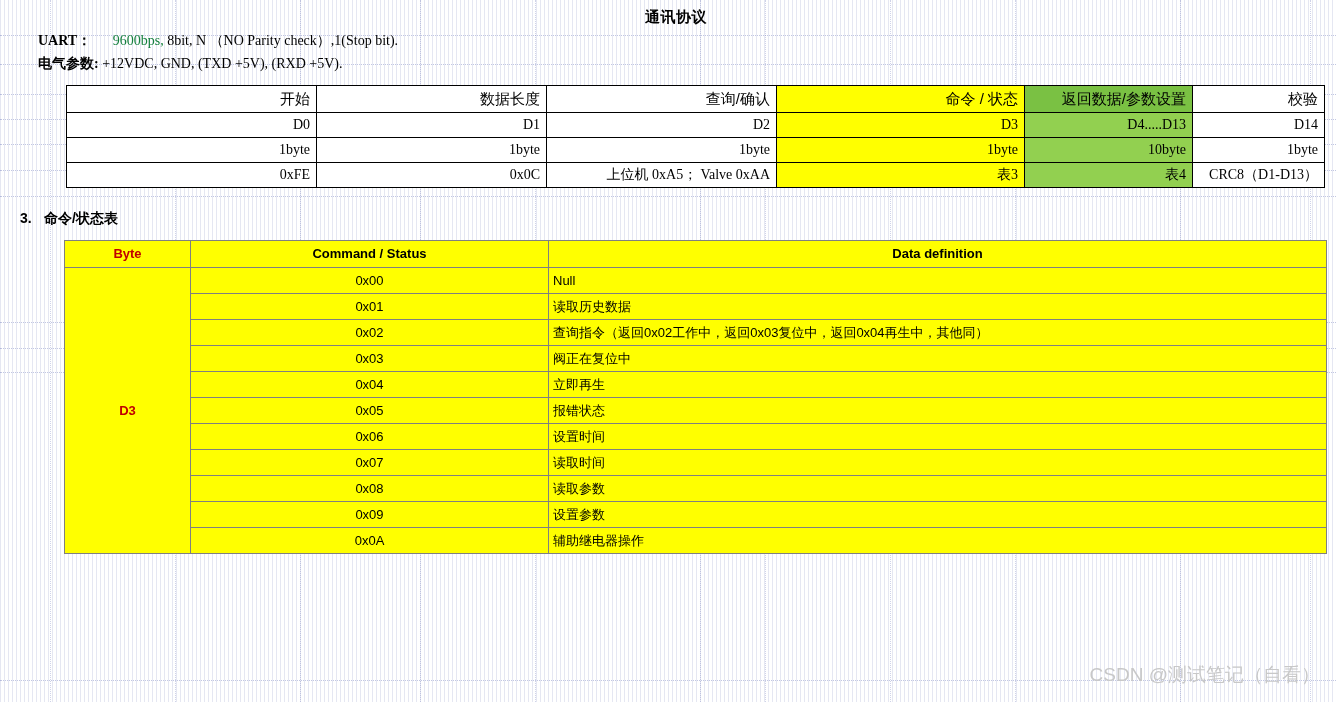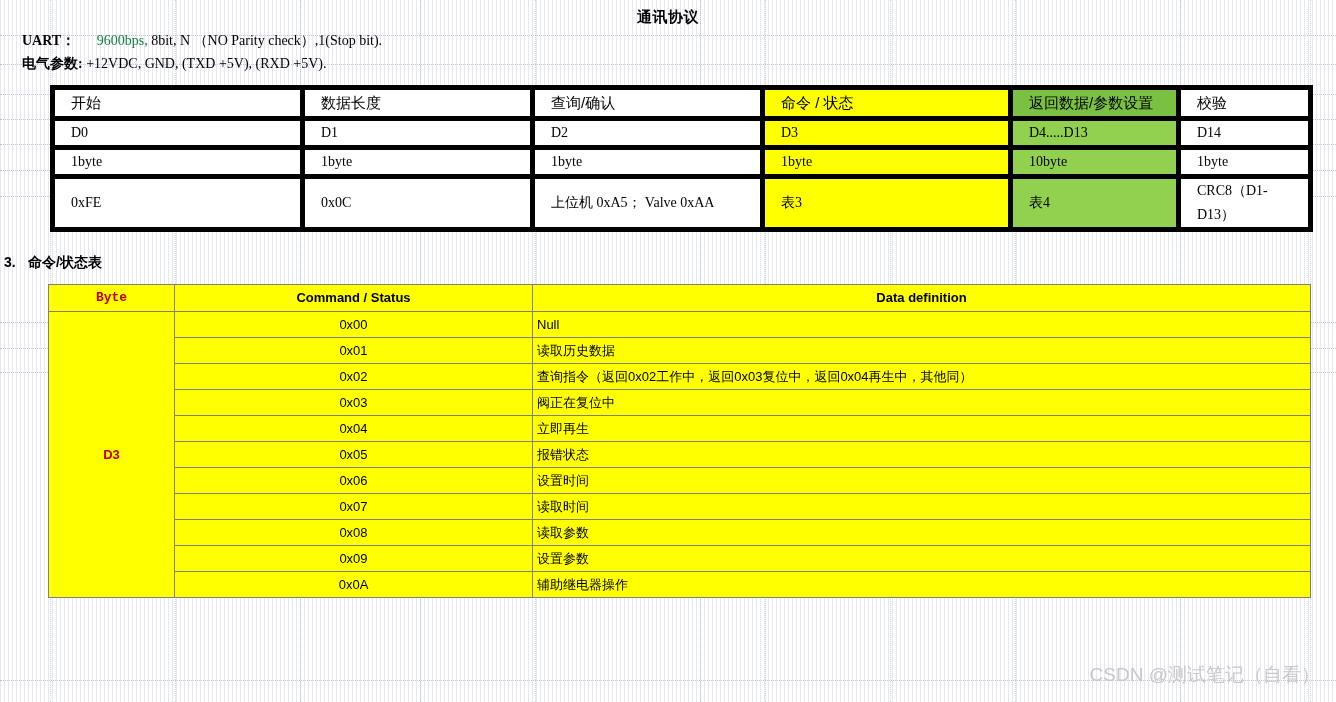--- a/index.html
+++ b/index.html
@@ -38,20 +38,21 @@
   .vline {
     position: absolute;
     top: 0;
     height: 100%;
     width: 0;
     border-left: 1px dotted rgba(120,130,190,0.35);
   }
   .content {
     position: relative;
     z-index: 2;
+    margin-left: 16px;
   }
   .doc-title {
     text-align: center;
     font-size: 15px;
     font-weight: bold;
     padding-top: 8px;
     letter-spacing: 0.5px;
   }
   .section-head {
     font-weight: bold;
@@ -80,25 +81,25 @@
     border-collapse: collapse;
     font-size: 13px;
   }
   .fmt-table {
     margin-left: 50px;
     margin-top: 12px;
     width: 1258px;
     table-layout: fixed;
   }
   .fmt-table td {
-    border: 5px solid #000000;
-    text-align: left;
+    border: 1px solid #000000;
+    text-align: right;
     height: 24px;
     line-height: 24px;
-    padding: 0 16px;
+    padding: 0 6px;
     background: #ffffff;
     font-family: "Liberation Serif", serif;
     font-size: 14px;
   }
   .fmt-table tr.head td {
     font-size: 15px;
     font-family: "Liberation Sans", sans-serif;
     height: 26px;
     line-height: 26px;
   }
@@ -129,21 +130,20 @@
   .cmd-table td.hdr {
     text-align: center;
     font-weight: bold;
     height: 26px;
     line-height: 26px;
   }
   .cmd-table td.byte {
     text-align: center;
     color: #c00000;
     font-weight: bold;
-    font-family: Liberation Mono, monospace;
   }
   .cmd-table td.bytecell {
     text-align: center;
     color: #c00000;
     font-weight: bold;
     vertical-align: middle;
   }
   .cmd-table td.cmd {
     text-align: center;
     font-weight: normal;

